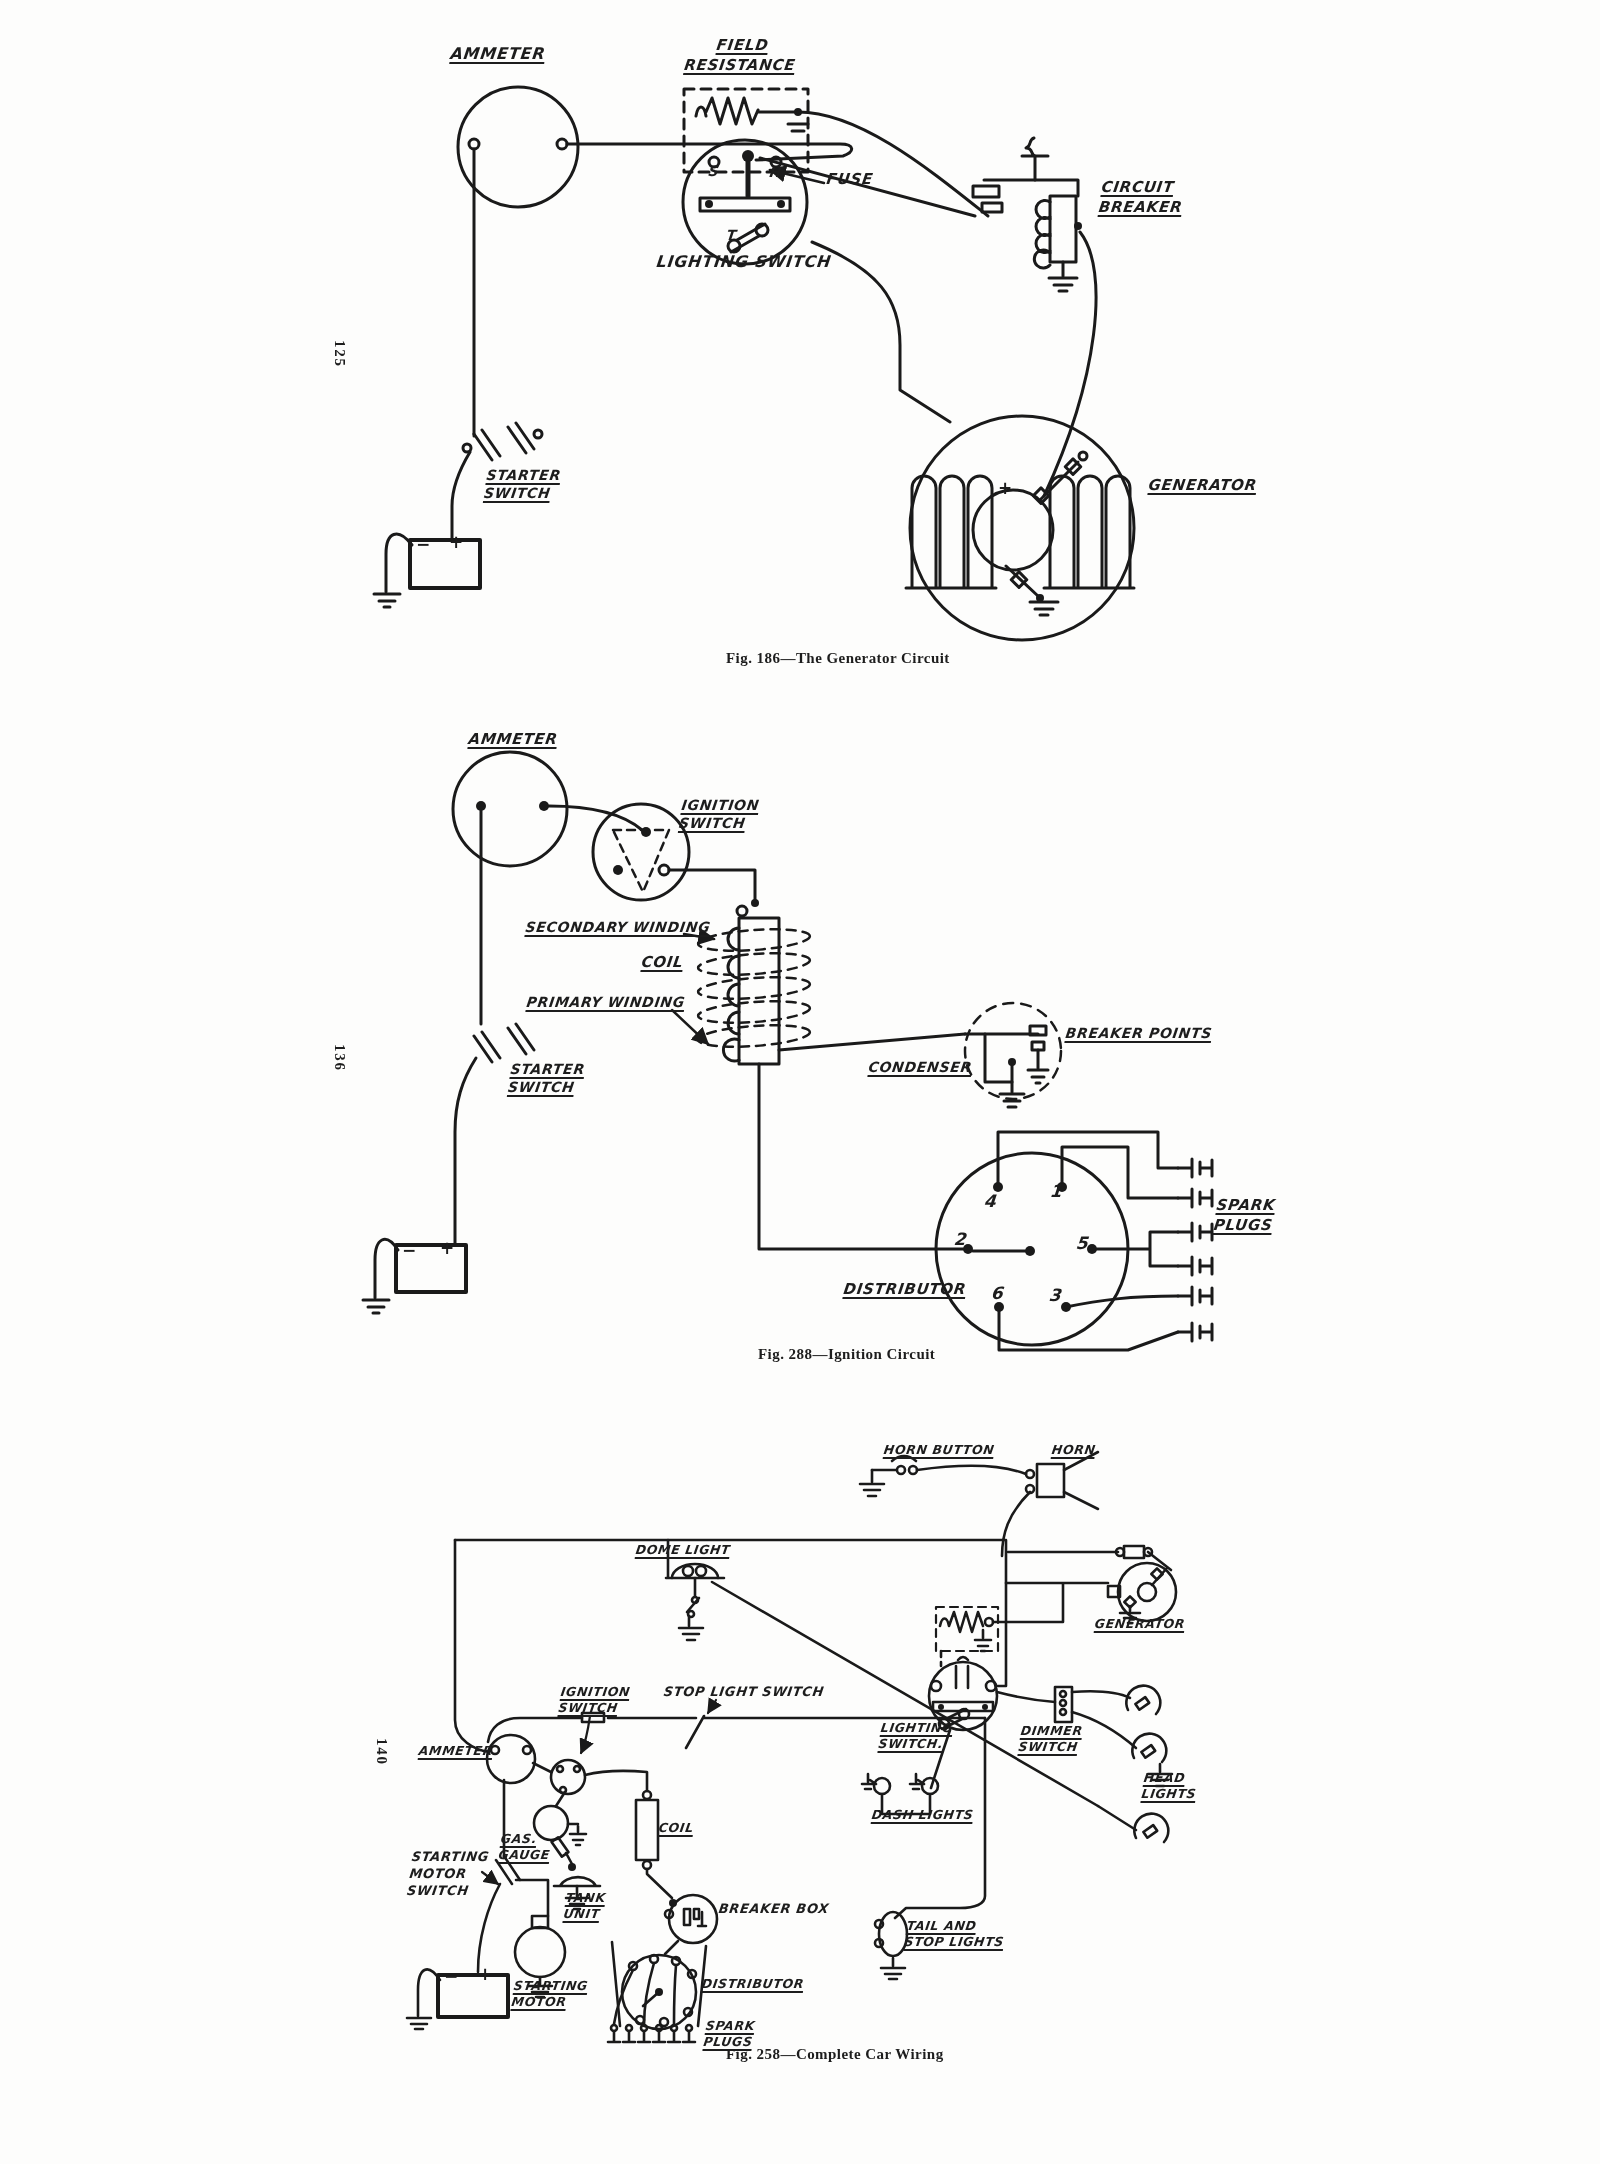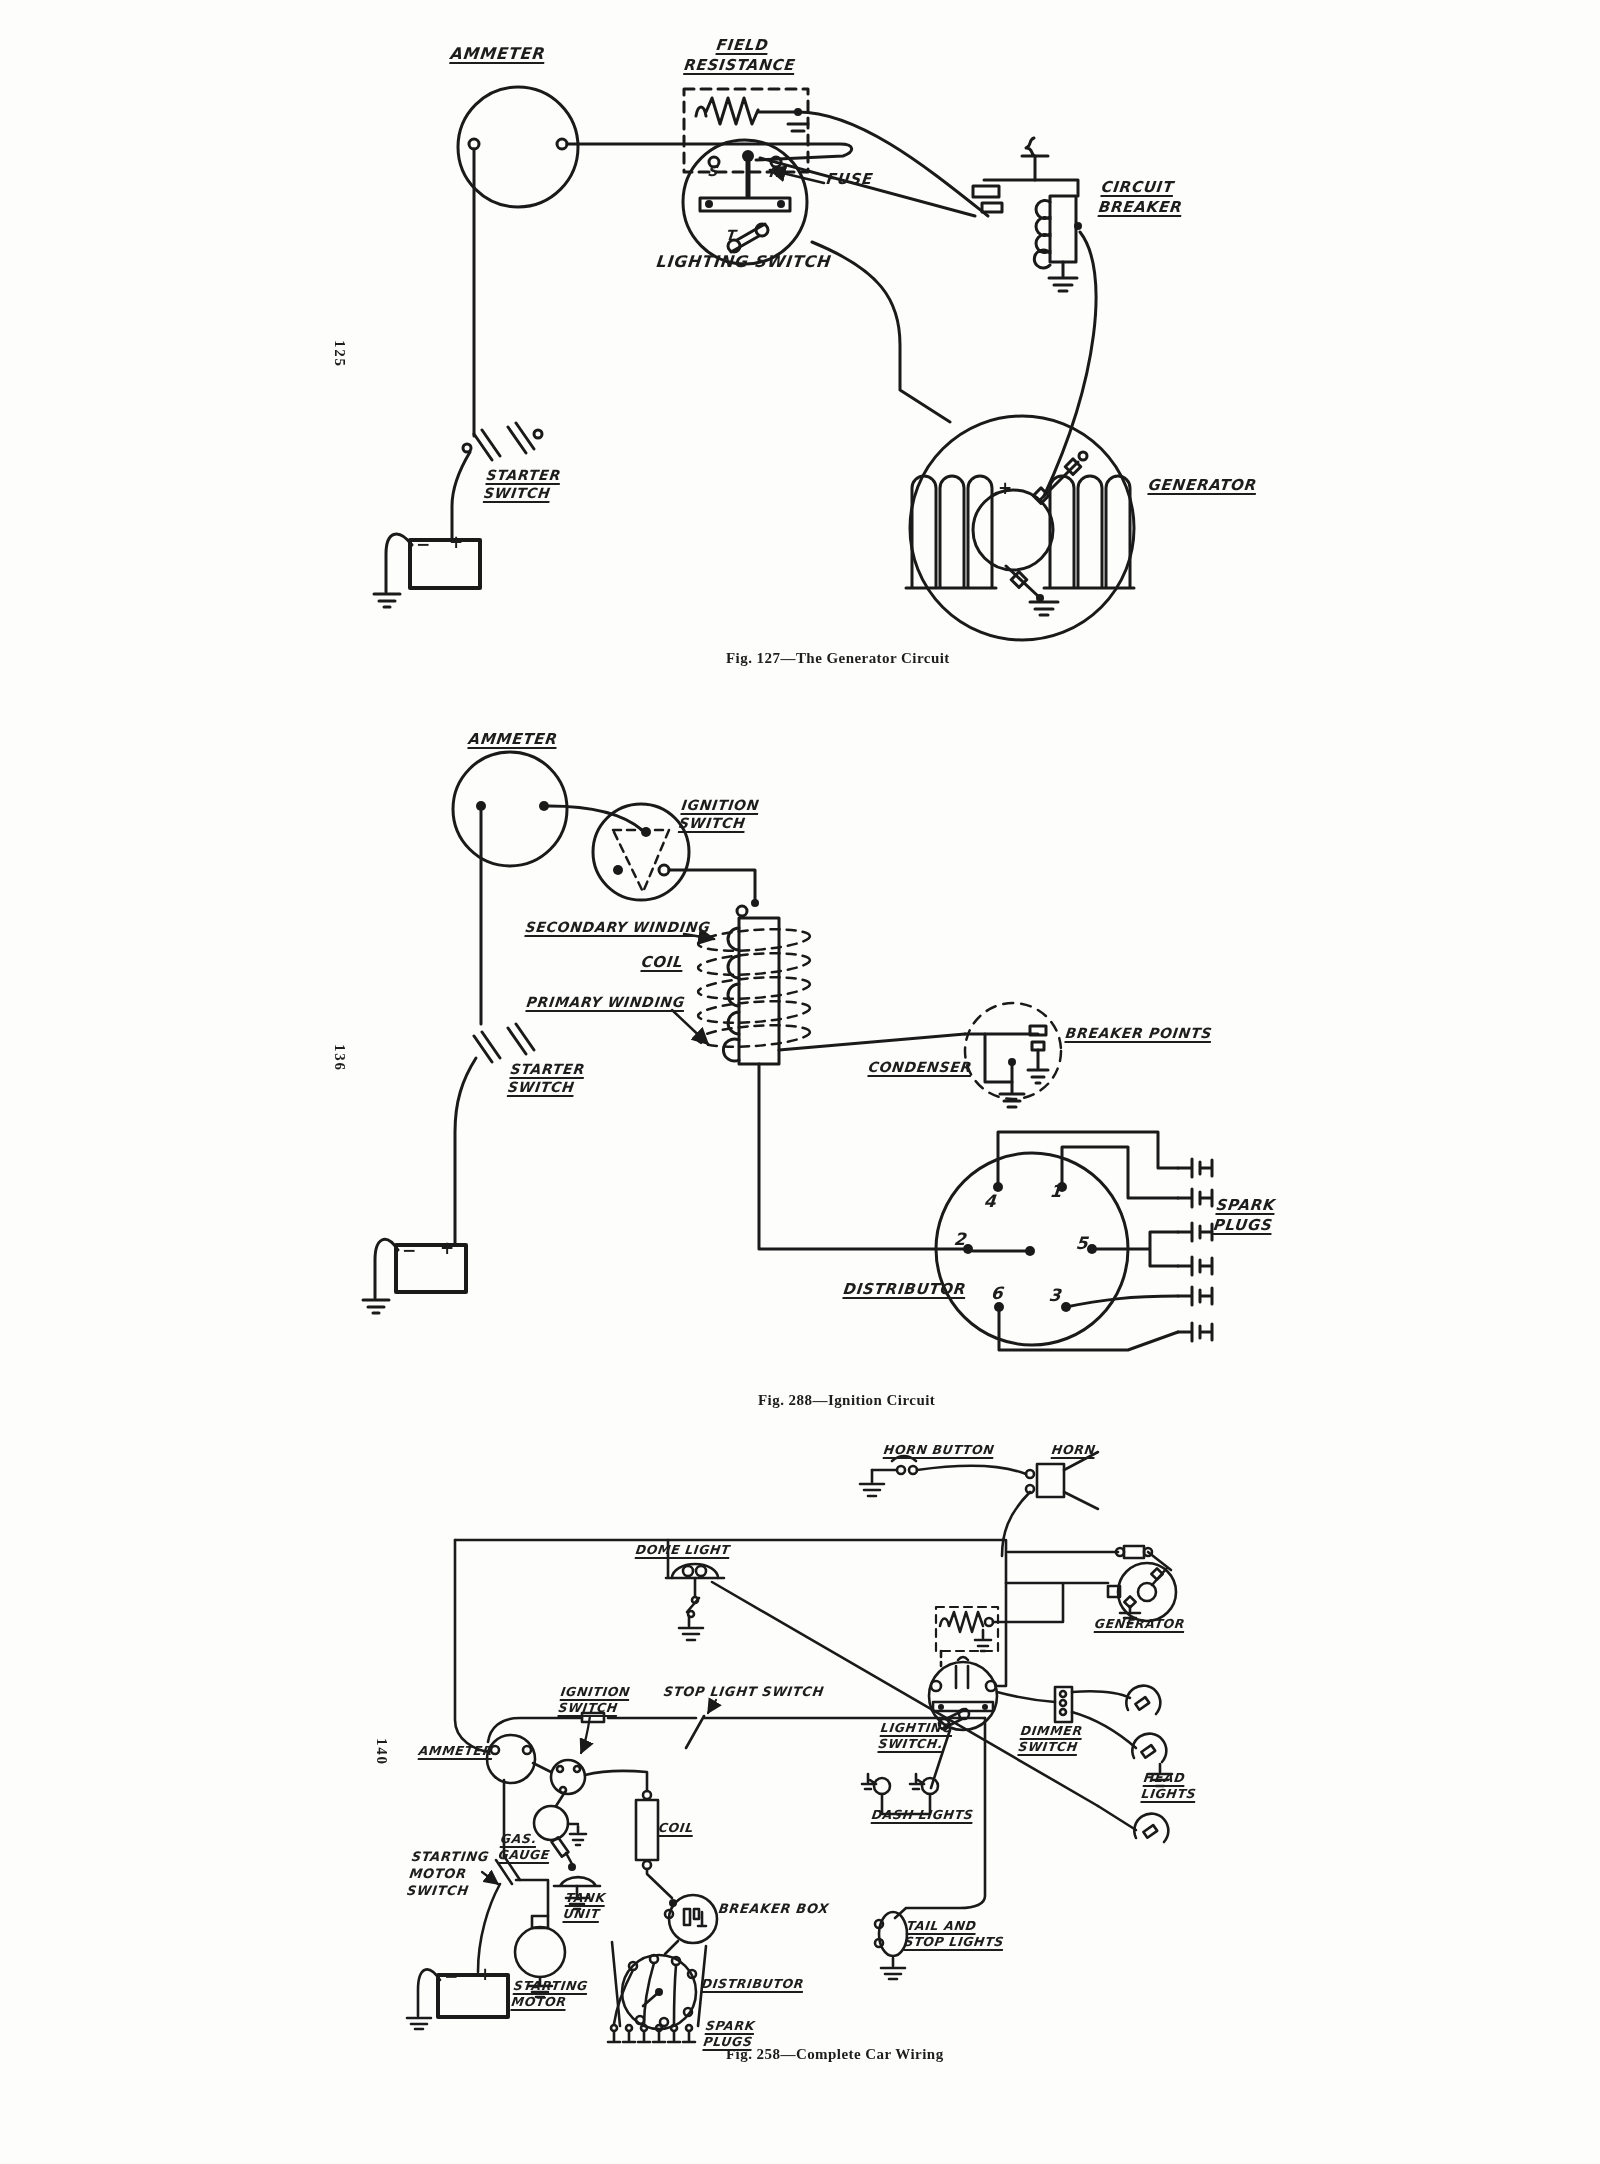--- a/index.html
+++ b/index.html
@@ -390,21 +390,21 @@
       <div class="lbl u" style="left: 1150px; top: 476px; font-size: 15px;">GENERATOR</div>
       <div class="lbl u" style="left: 488px; top: 466px; font-size: 14px;">STARTER
 SWITCH</div>
       <div class="lbl term" style="left: 710px; top: 162px;">S</div>
       <div class="lbl term" style="left: 771px; top: 163px;">H</div>
       <div class="lbl term" style="left: 728px; top: 226px;">T</div>
       <div class="lbl sign" style="left: 998px; top: 477px;">+</div>
       <div class="lbl sign" style="left: 416px; top: 533px;">−</div>
       <div class="lbl sign" style="left: 449px; top: 531px;">+</div>
       <div class="lbl pagenum" style="left: 348px; top: 340px;">125</div>
-      <div class="lbl caption" style="left: 726px; top: 650px;">Fig. 127—The Generator Circuit</div>
+      <div class="lbl caption" style="left: 726px; top: 650px;">Fig. 186—The Generator Circuit</div>
       <div class="lbl u" style="left: 470px; top: 730px; font-size: 15px;">AMMETER</div>
       <div class="lbl u" style="left: 683px; top: 796px; font-size: 14px;">IGNITION
 SWITCH</div>
       <div class="lbl u" style="left: 527px; top: 918px; font-size: 14px;">SECONDARY WINDING</div>
       <div class="lbl u" style="left: 643px; top: 953px; font-size: 15px;">COIL</div>
       <div class="lbl u" style="left: 528px; top: 993px; font-size: 14px;">PRIMARY WINDING</div>
       <div class="lbl u" style="left: 870px; top: 1058px; font-size: 14px;">CONDENSER</div>
       <div class="lbl u" style="left: 1067px; top: 1024px; font-size: 14px;">BREAKER POINTS</div>
       <div class="lbl u" style="left: 512px; top: 1060px; font-size: 14px;">STARTER
 SWITCH</div>
@@ -413,21 +413,21 @@
 PLUGS</div>
       <div class="lbl num" style="left: 987px; top: 1190px;">4</div>
       <div class="lbl num" style="left: 1053px; top: 1180px;">1</div>
       <div class="lbl num" style="left: 957px; top: 1228px;">2</div>
       <div class="lbl num" style="left: 1079px; top: 1232px;">5</div>
       <div class="lbl num" style="left: 994px; top: 1282px;">6</div>
       <div class="lbl num" style="left: 1052px; top: 1284px;">3</div>
       <div class="lbl sign" style="left: 402px; top: 1239px;">−</div>
       <div class="lbl sign" style="left: 440px; top: 1237px;">+</div>
       <div class="lbl pagenum" style="left: 348px; top: 1044px;">136</div>
-      <div class="lbl caption" style="left: 758px; top: 1392px;">Fig. 288—Ignition Circuit</div>
+      <div class="lbl caption" style="left: 758px; top: 1346px;">Fig. 288—Ignition Circuit</div>
       <div class="lbl u" style="left: 885px; top: 1442px; font-size: 12.5px;">HORN BUTTON</div>
       <div class="lbl u" style="left: 1053px; top: 1442px; font-size: 12.5px;">HORN</div>
       <div class="lbl u" style="left: 637px; top: 1542px; font-size: 12.5px;">DOME LIGHT</div>
       <div class="lbl u" style="left: 1096px; top: 1616px; font-size: 12.5px;">GENERATOR</div>
       <div class="lbl u" style="left: 562px; top: 1684px; font-size: 12.5px;">IGNITION
 SWITCH</div>
       <div class="lbl" style="left: 665px; top: 1684px; font-size: 13px;">STOP LIGHT SWITCH</div>
       <div class="lbl u" style="left: 882px; top: 1720px; font-size: 12.5px;">LIGHTING
 SWITCH.</div>
       <div class="lbl u" style="left: 1022px; top: 1723px; font-size: 12.5px;">DIMMER

